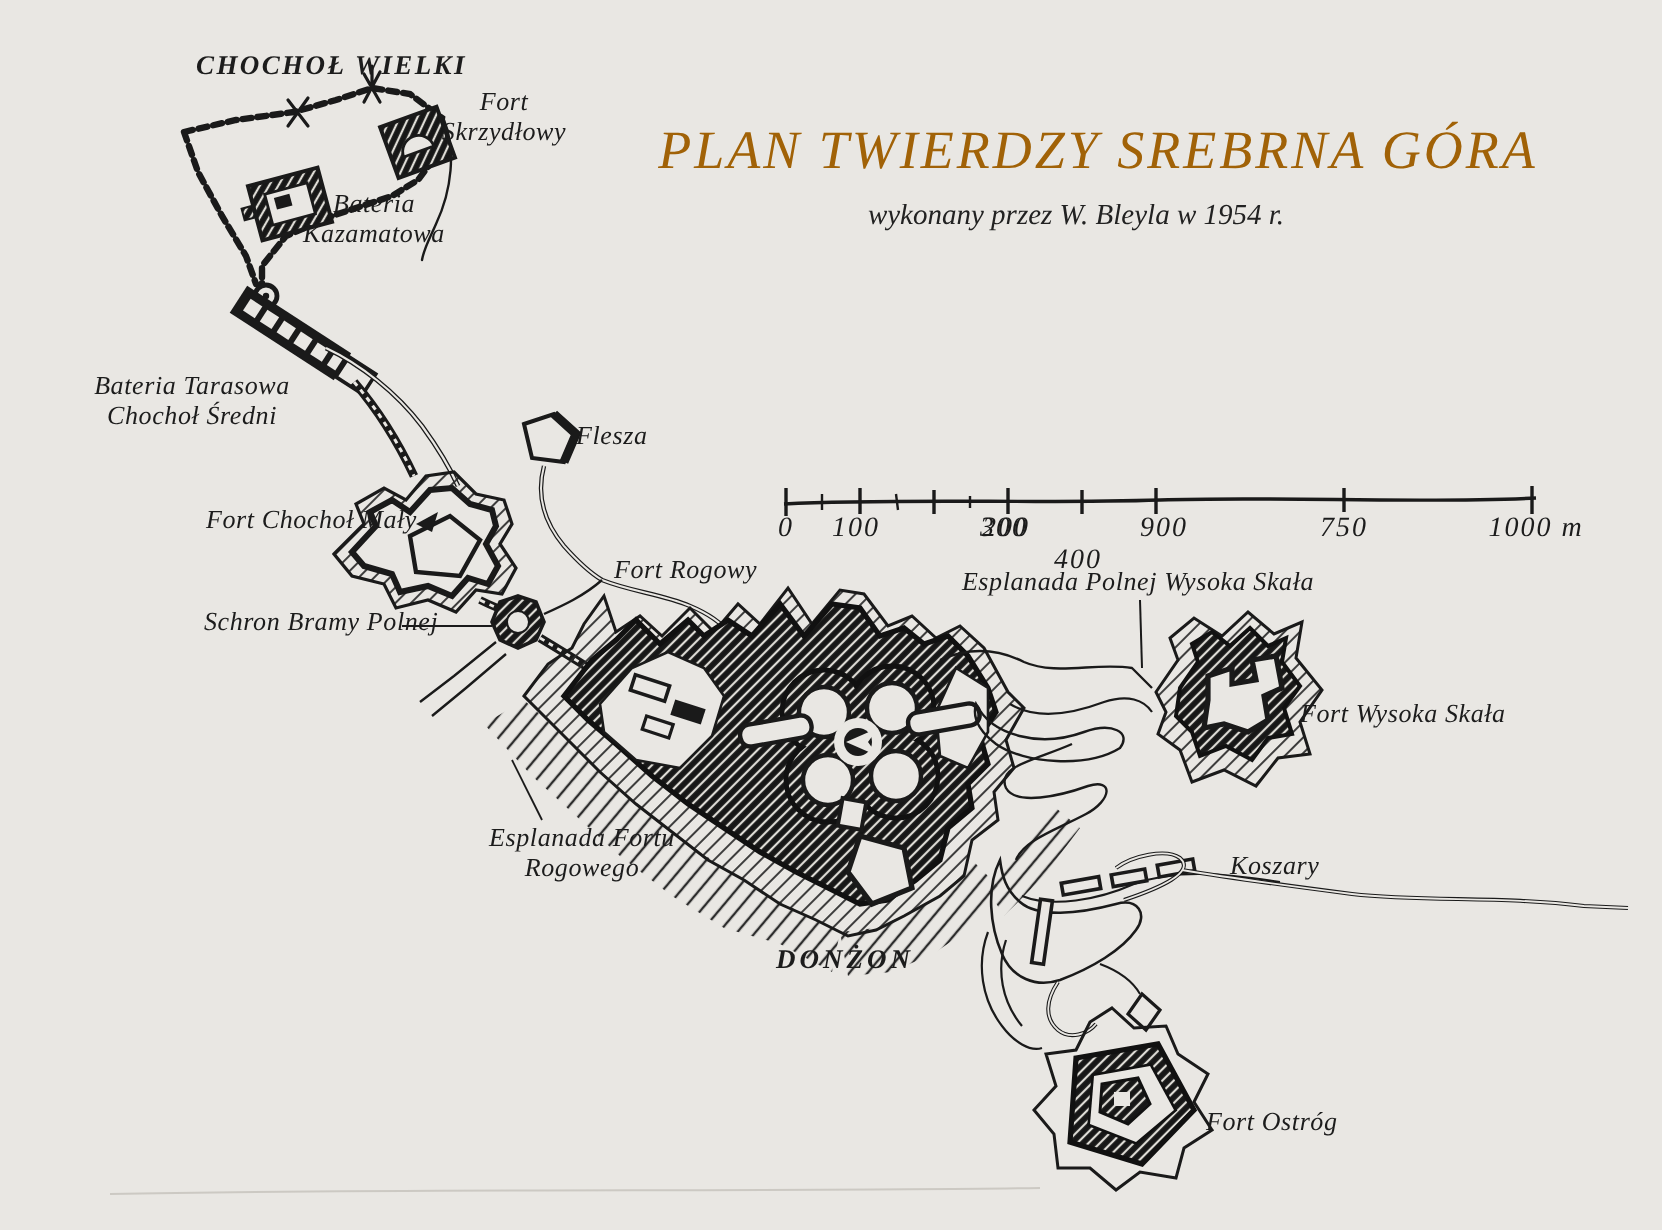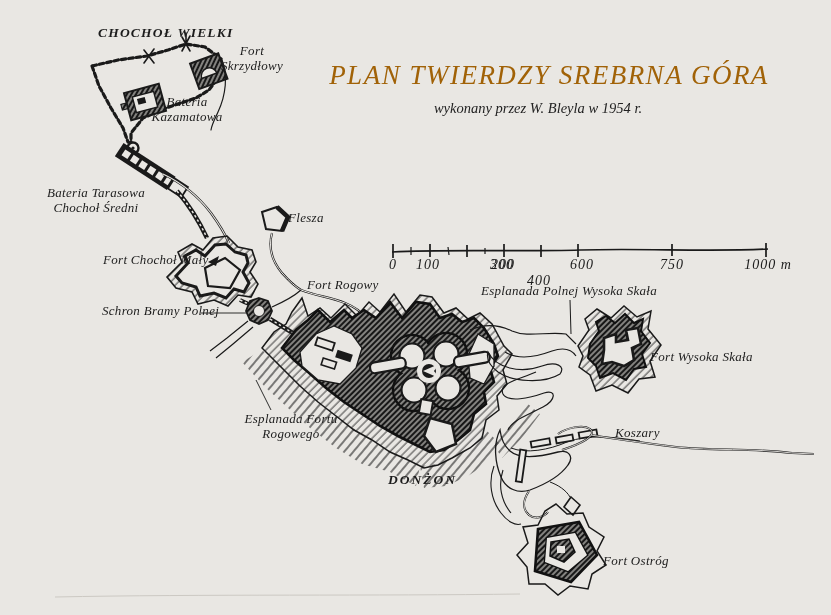--- a/index.html
+++ b/index.html
@@ -279,17 +279,17 @@
 
 <div class="lbl" style="left:615px;top:426px;">Koszary</div>
 
 <div class="lbl" style="left:603px;top:554px;">Fort Ostróg</div>
 
 <div class="tick-num" style="left:393px;">0</div>
 <div class="tick-num" style="left:428px;">100</div>
 <div class="tick-num" style="left:467px;margin-left:36px;">200</div>
 <div class="tick-num" style="left:502px;">300</div>
 <div class="tick-num" style="left:539px;margin-top:16px;">400</div>
-<div class="tick-num" style="left:582px;">600</div>
+<div class="tick-num" style="left:582px;">900</div>
 <div class="tick-num" style="left:672px;">750</div>
 <div class="tick-num" style="left:768px;">1000 m</div>
 
 </div>
 
 </body></html>

